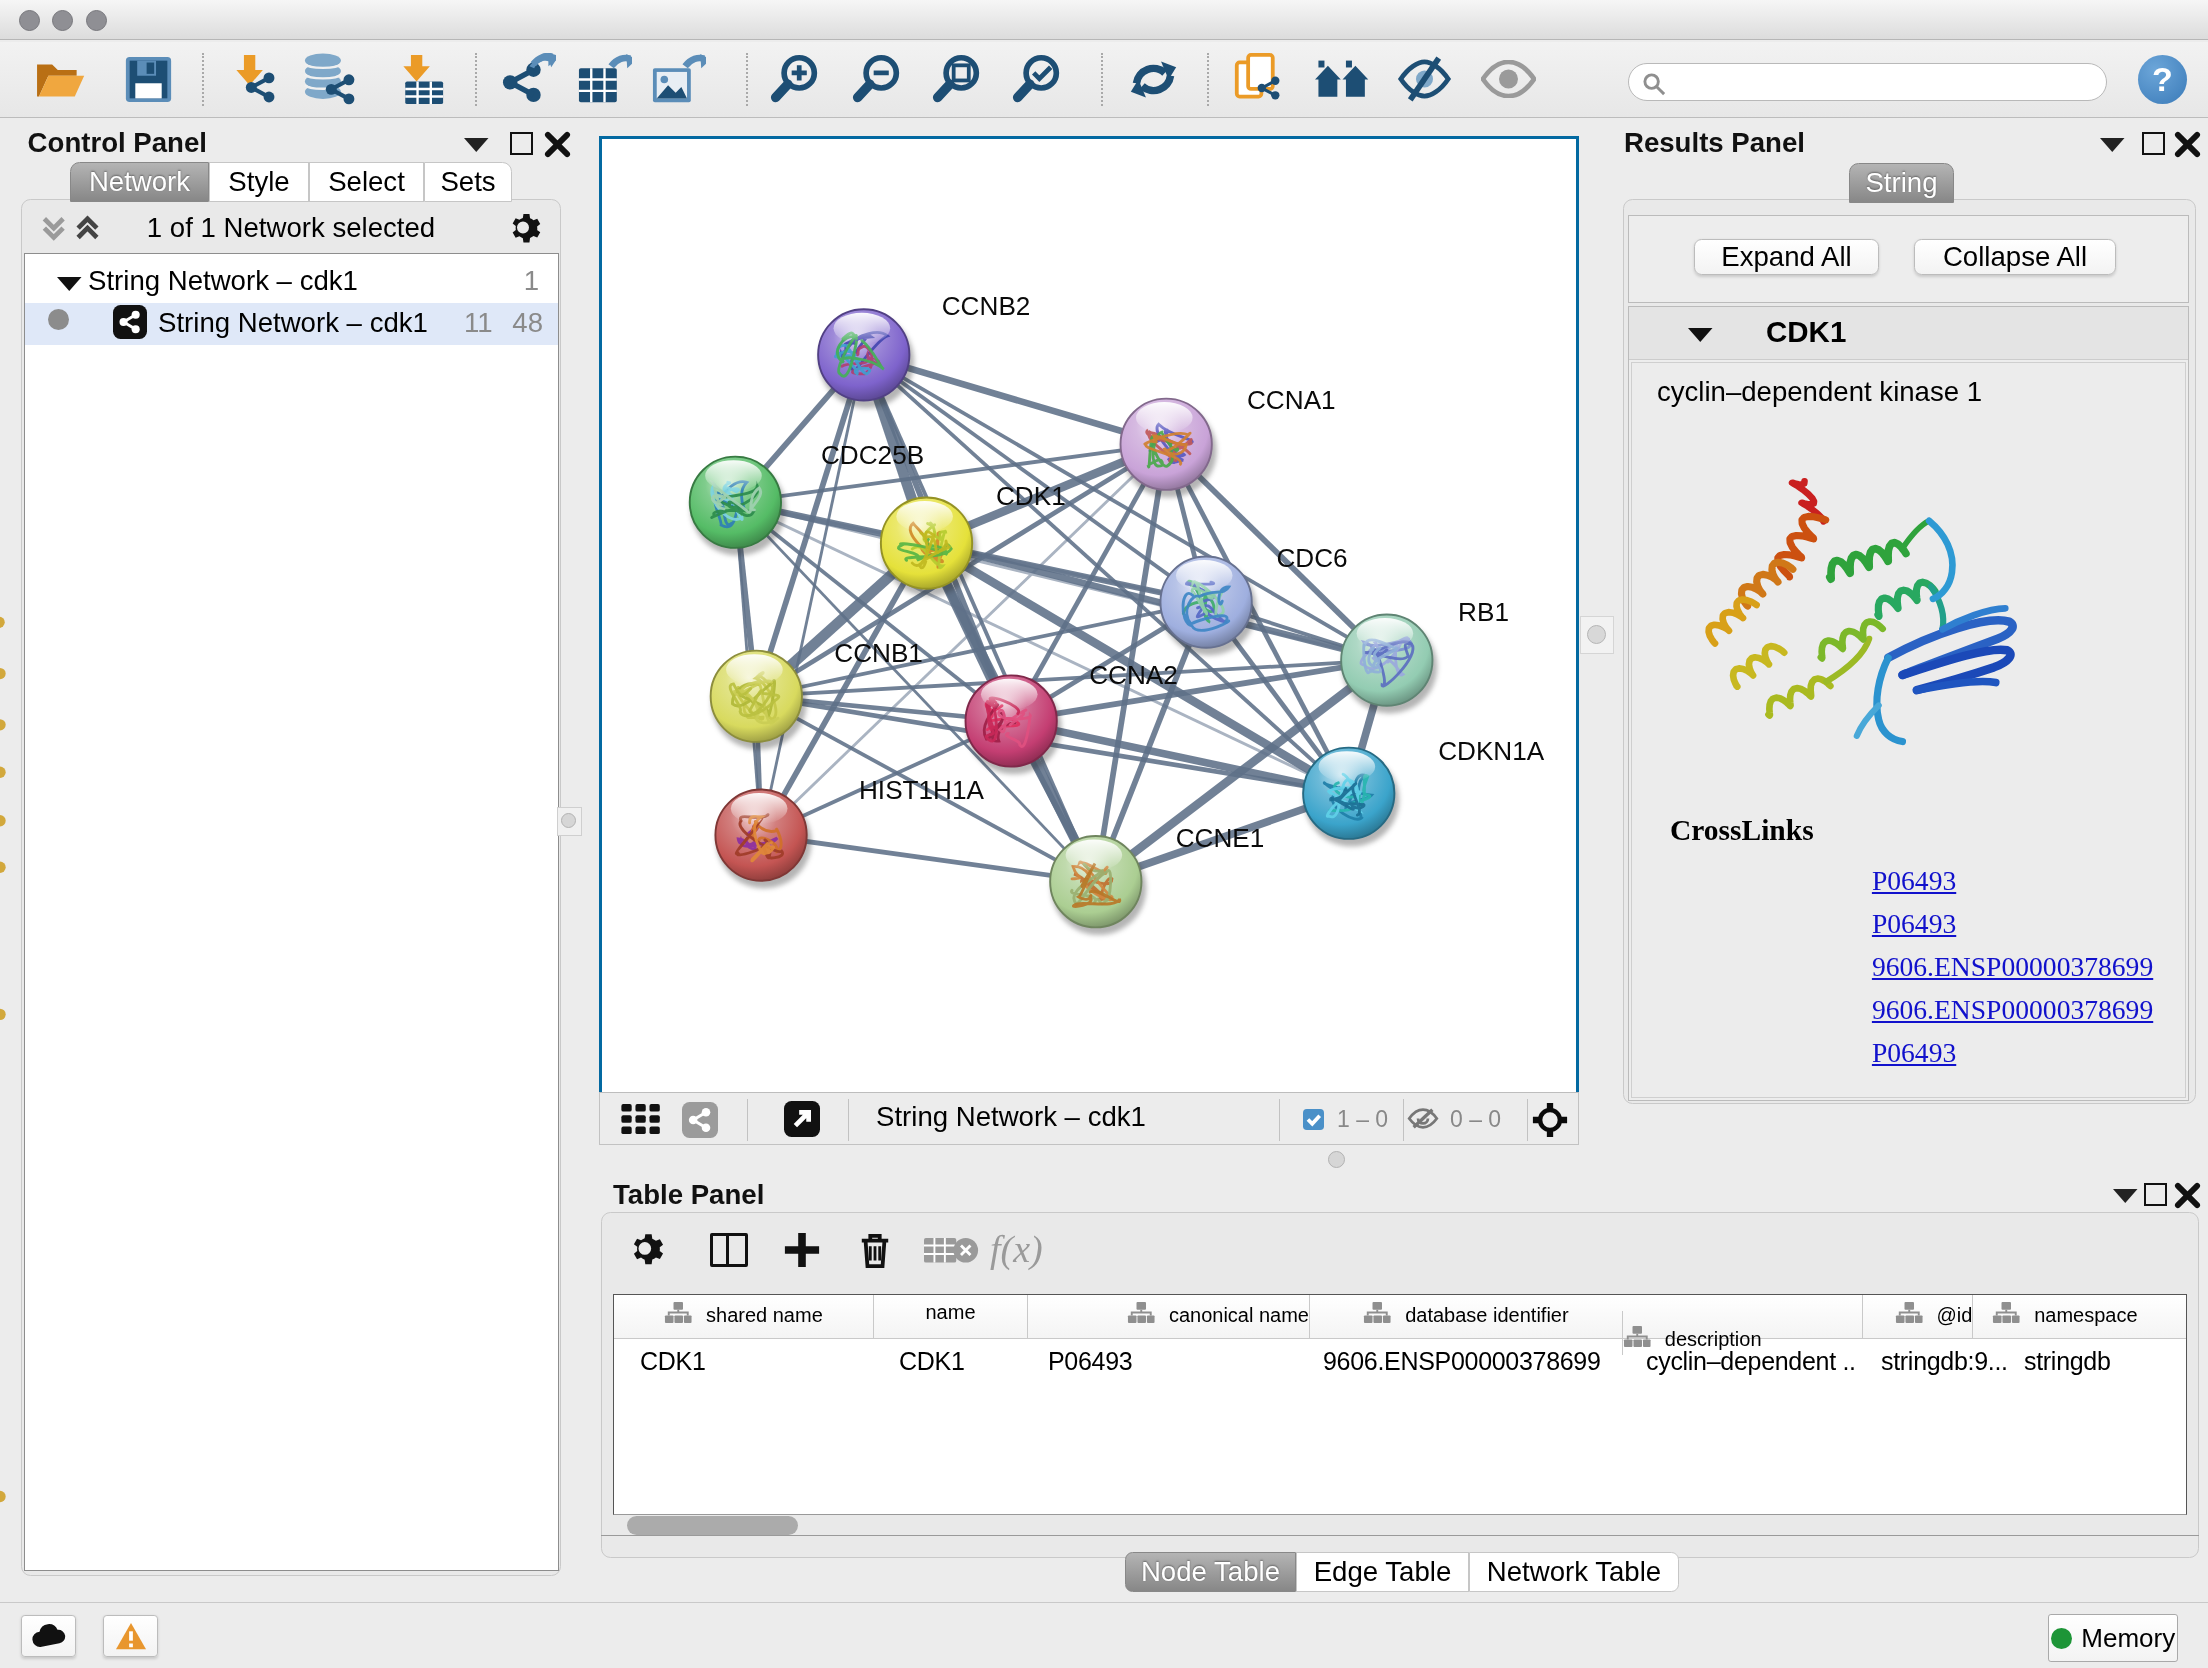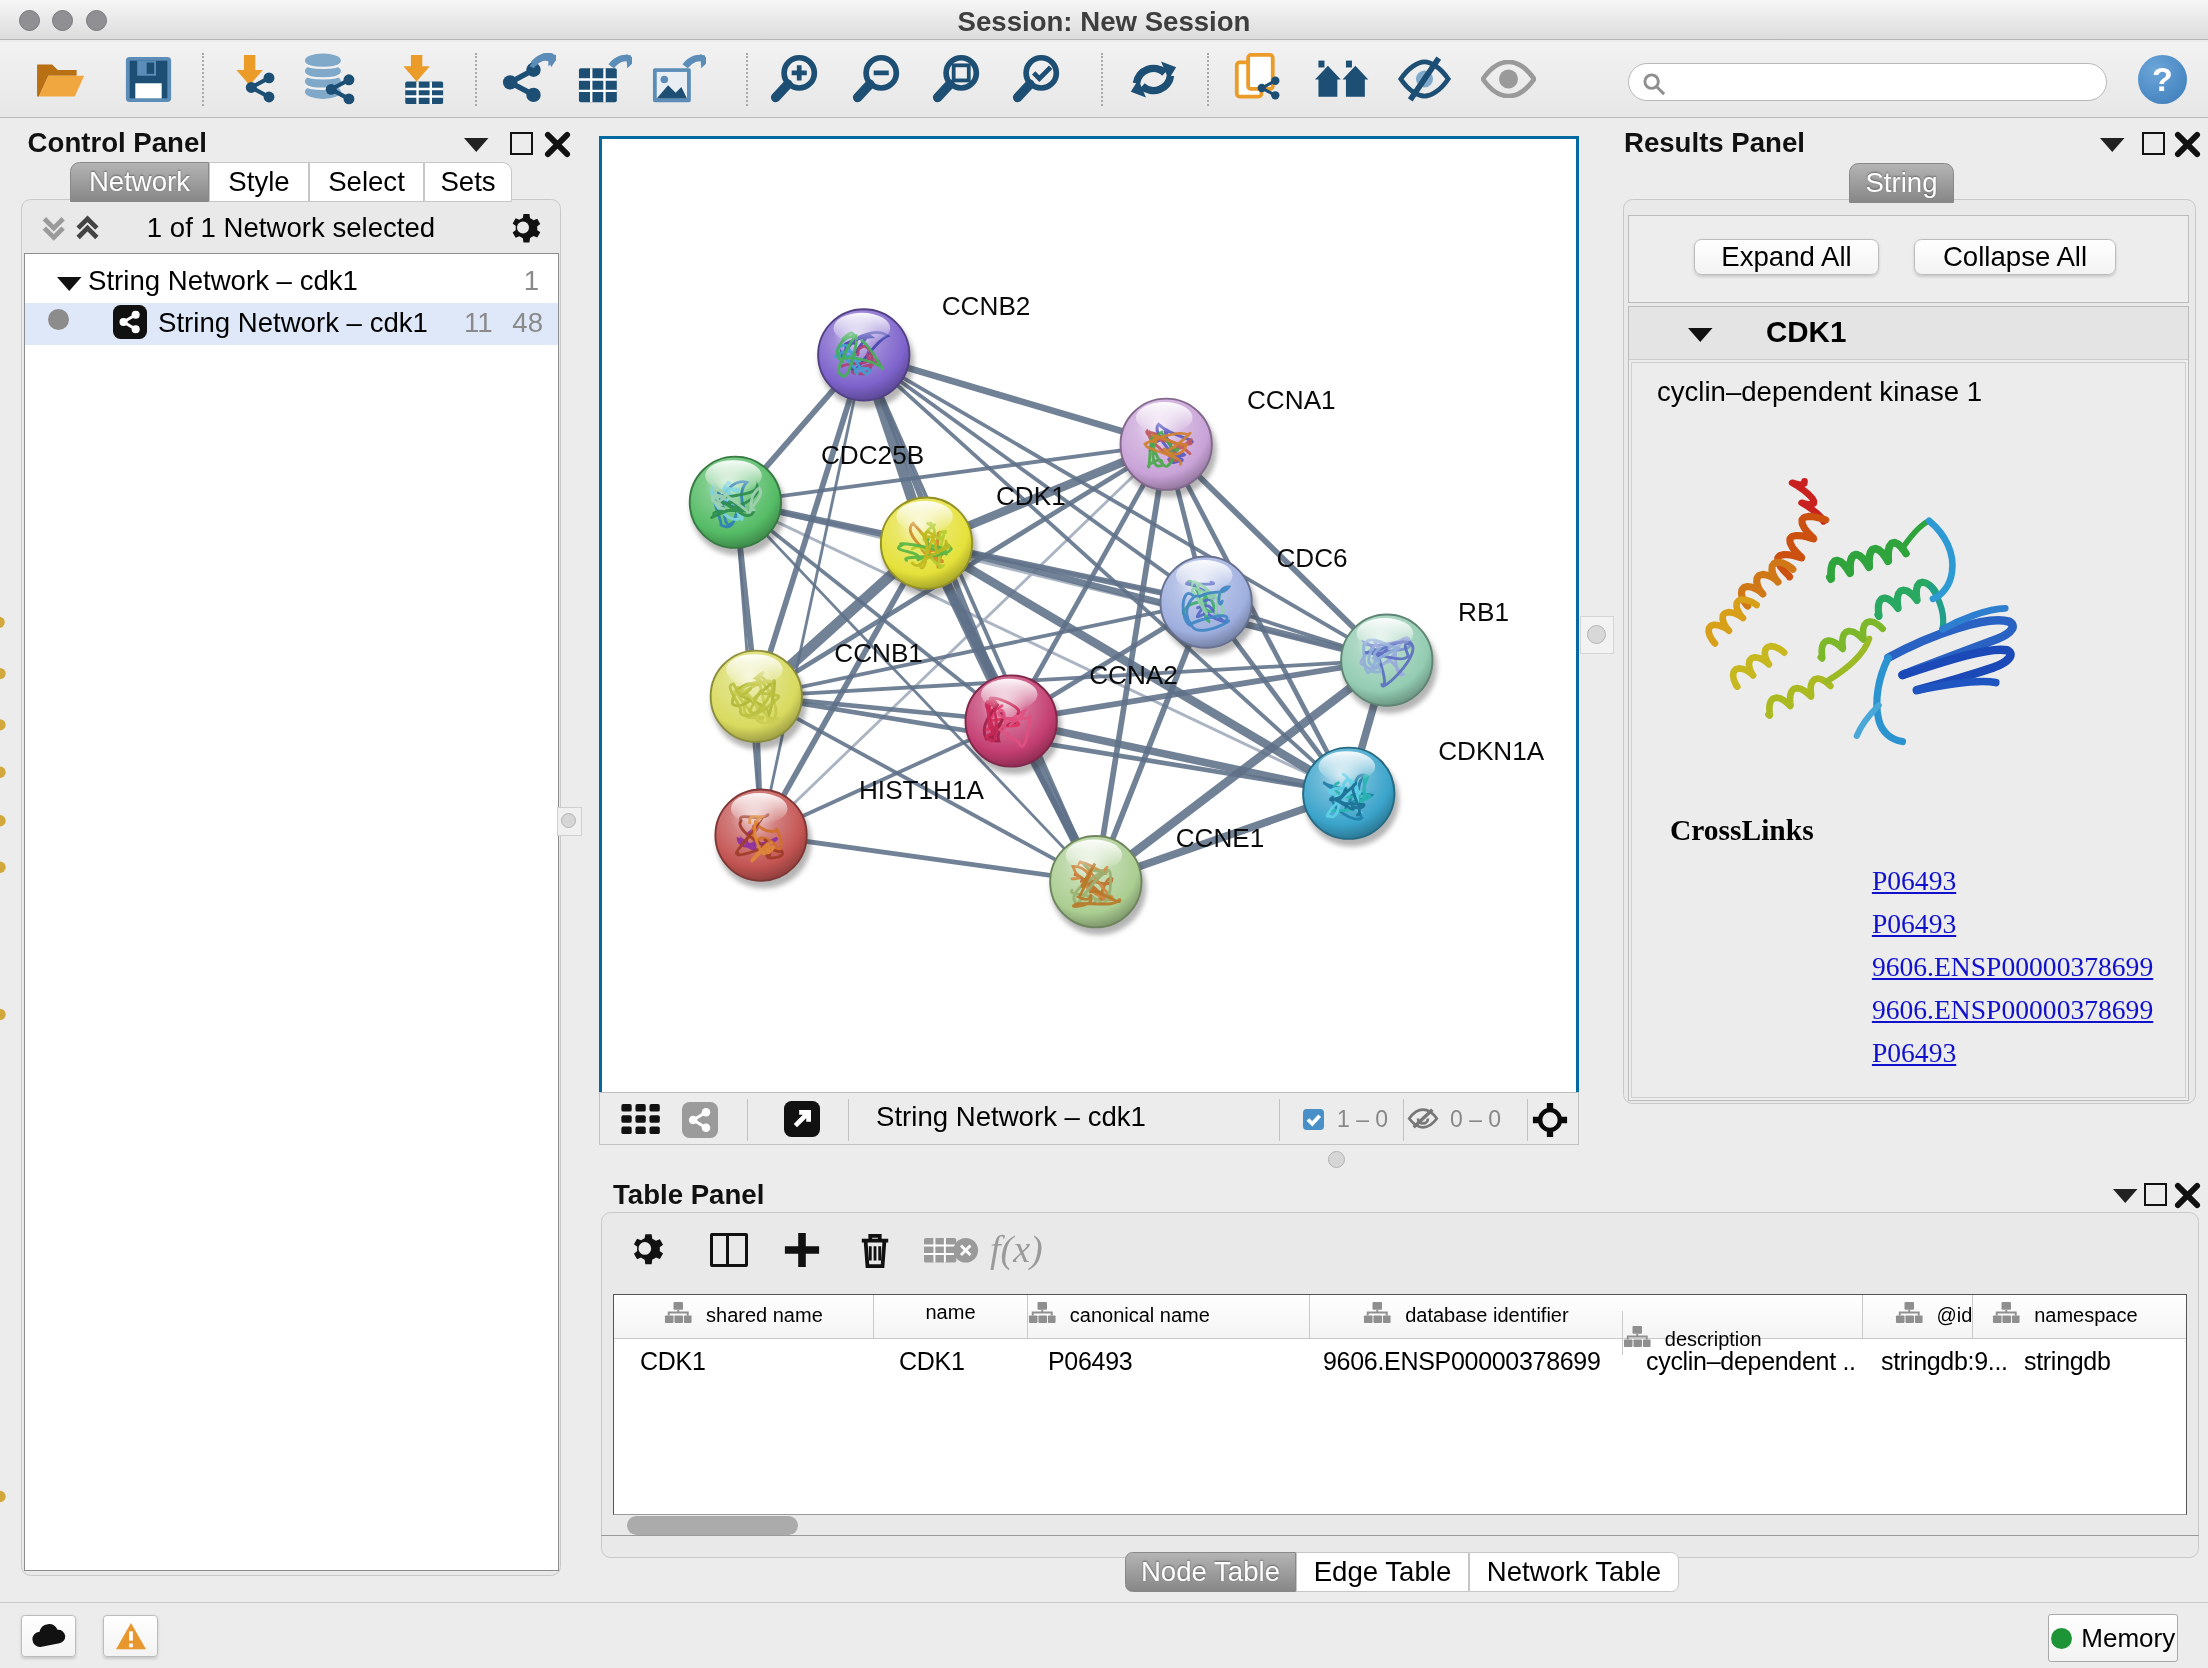--- a/index.html
+++ b/index.html
@@ -26,21 +26,20 @@
   border-radius:7.6px; font-size:27.6px; display:flex; align-items:center; justify-content:center;
   box-shadow:0 1.9px 2.9px rgba(0,0,0,0.15); }
 .link { color:#1111cc; text-decoration:underline; }
 .serif { font-family:"Liberation Serif", serif; }
 </style></head><body>
 
 <div class="abs titlebar">
  <div class="tl" style="left:19px"></div>
     <div class="tl" style="left:52px"></div>
     <div class="tl" style="left:86px"></div>
- <div class="title">Session: New Session</div>
 </div>
 
 <div class="abs toolbar">
     <div style="position:absolute;left:35px;top:10.5px;width:55px;height:53px;display:flex;align-items:center;justify-content:center">
       <svg width="55" height="49" viewBox="0 0 58 52">
         <path d="M2 10h16l6 6h20v6H14L4 44H2z" fill="#b96f14"></path>
         <path d="M4 44L14 22h38L42 44z" fill="#f0a73f"></path>
       </svg>
     </div>
     <div style="position:absolute;left:121px;top:10.5px;width:55px;height:53px;display:flex;align-items:center;justify-content:center">
@@ -705,21 +704,21 @@
     <div style="position:absolute;left:0;top:0;width:259px;height:44px;text-align:center;padding-top:5.7px;white-space:nowrap;overflow:hidden"><svg width="28.5" height="25" viewBox="0 0 30 26" style="vertical-align:-3.8px;margin-right:13.3px">
           <g fill="#8f8f8f">
             <rect x="10" y="1" width="10" height="8" rx="1"></rect>
             <rect x="1" y="15" width="9" height="8" rx="1"></rect>
             <rect x="11" y="15" width="9" height="8" rx="1"></rect>
             <rect x="21" y="15" width="8" height="8" rx="1"></rect>
             <path d="M15 9v4M5 15v-3h20v3M5 12h20" stroke="#8f8f8f" stroke-width="2" fill="none"></path>
           </g>
         </svg>shared name</div>
     <div style="position:absolute;left:259px;top:0;width:154px;height:44px;border-left:1px solid #c9c9c9;text-align:center;padding-top:5.7px;white-space:nowrap;overflow:hidden">name</div>
-    <div style="position:absolute;left:413px;top:0;width:282px;height:44px;border-left:1px solid #c9c9c9;text-align:left;padding-top:5.7px;white-space:nowrap;overflow:hidden"><svg width="28.5" height="25" viewBox="0 0 30 26" style="vertical-align:-3.8px;margin-right:13.3px">
+    <div style="position:absolute;left:413px;top:0;width:282px;height:44px;border-left:1px solid #c9c9c9;text-align:right;padding-top:5.7px;white-space:nowrap;overflow:hidden"><svg width="28.5" height="25" viewBox="0 0 30 26" style="vertical-align:-3.8px;margin-right:13.3px">
           <g fill="#8f8f8f">
             <rect x="10" y="1" width="10" height="8" rx="1"></rect>
             <rect x="1" y="15" width="9" height="8" rx="1"></rect>
             <rect x="11" y="15" width="9" height="8" rx="1"></rect>
             <rect x="21" y="15" width="8" height="8" rx="1"></rect>
             <path d="M15 9v4M5 15v-3h20v3M5 12h20" stroke="#8f8f8f" stroke-width="2" fill="none"></path>
           </g>
         </svg>canonical name</div>
     <div style="position:absolute;left:695px;top:0;width:313px;height:44px;border-left:1px solid #c9c9c9;text-align:center;padding-top:5.7px;white-space:nowrap;overflow:hidden"><svg width="28.5" height="25" viewBox="0 0 30 26" style="vertical-align:-3.8px;margin-right:13.3px">
           <g fill="#8f8f8f">

